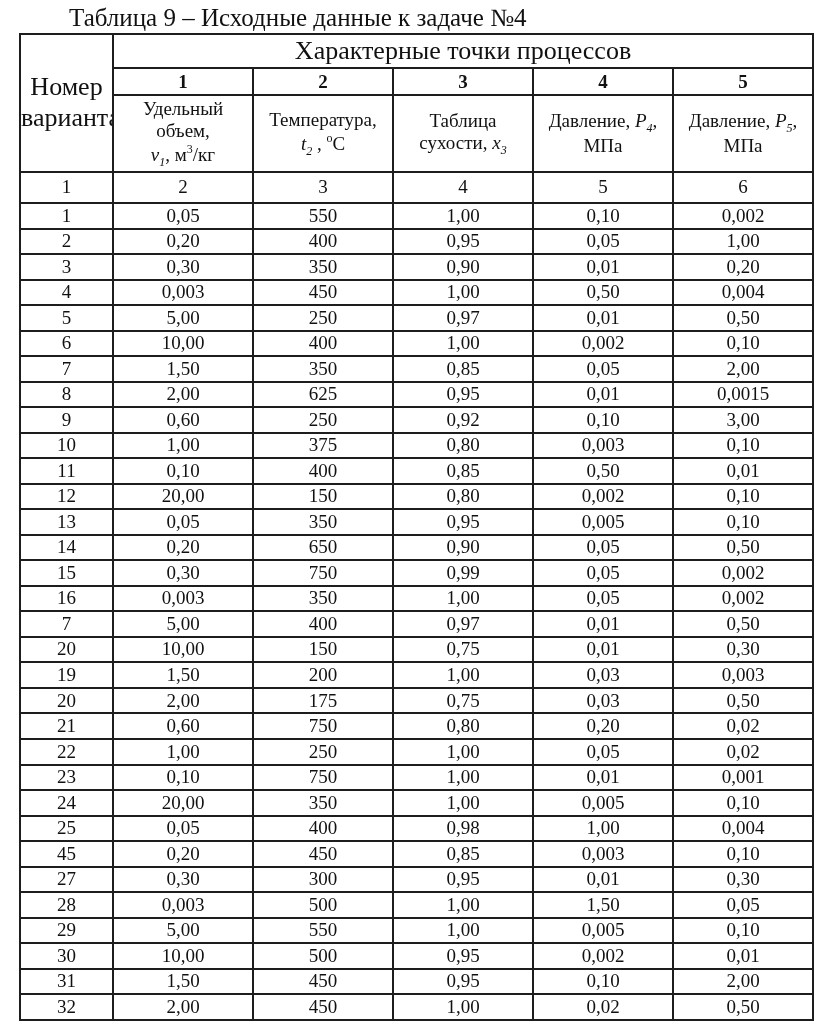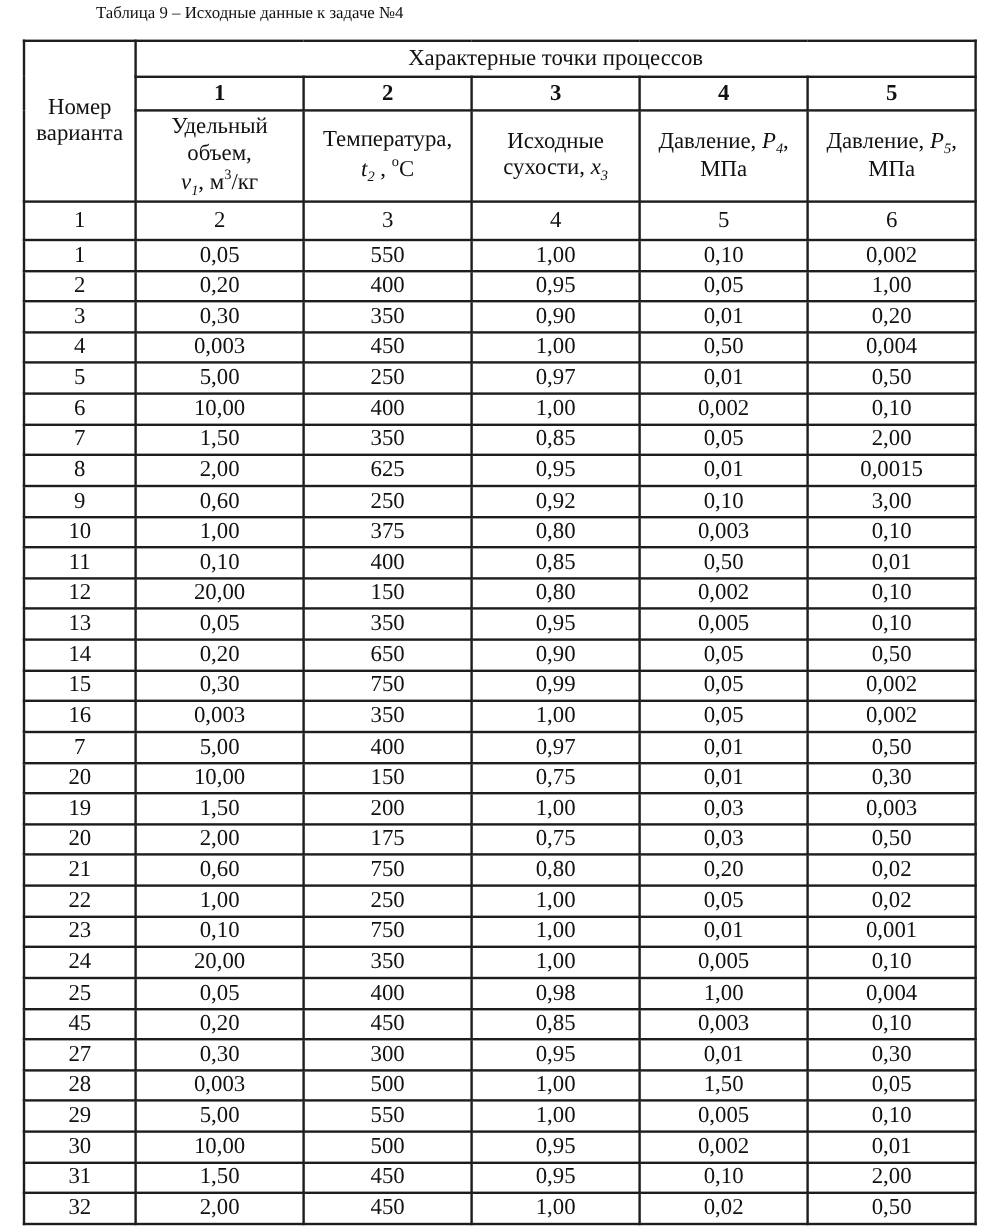--- a/index.html
+++ b/index.html
@@ -6,41 +6,41 @@
     margin: 0; padding: 0;
     width: 818px; height: 1024px;
     background: #ffffff;
     font-family: "Liberation Serif", "DejaVu Serif", serif;
     color: #111111;
     overflow: hidden;
     position: relative;
   }
   .doc-title {
     position: absolute;
-    left: 80px; top: 4px;
-    font-size: 14px;
+    left: 69px; top: 4px;
+    font-size: 25px;
     white-space: nowrap;
   }
   table.data-table {
     position: absolute;
     left: 19px; top: 33px;
     width: 793px; height: 988px;
     border-collapse: collapse;
     table-layout: fixed;
   }
   table.data-table td {
     border: 2px solid #1d1d1d;
     text-align: center;
     vertical-align: middle;
     font-size: 19px;
     padding: 0;
     line-height: 1.18;
     overflow: hidden;
   }
-  tr.group-row td   { height: 27px; font-size: 19px; }
+  tr.group-row td   { height: 27px; font-size: 26px; }
   tr.points-row td  { height: 24px; font-weight: bold; }
   tr.units-row td   { height: 63px; }
   tr.index-row td   { height: 28px; }
   .iv { font-style: italic; }
   sub, sup { font-size: 12px; }
   sup { position: relative; top: -1px; }
 </style>
 </head>
 <body>
 
@@ -74,21 +74,21 @@
       <td>
         <span>Удельный</span><br>
         <span>объем,</span><br>
         <span class="iv">v</span><sub class="iv">1</sub><span>, м</span><sup>3</sup><span>/кг</span>
       </td>
       <td>
         <span>Температура,</span><br>
         <span class="iv">t</span><sub class="iv">2</sub><span> , </span><sup>o</sup><span>C</span>
       </td>
       <td>
-        <span>Исходные</span><br>
+        <span>Таблица</span><br>
         <span>сухости, </span><span class="iv">x</span><sub class="iv">3</sub>
       </td>
       <td>
         <span>Давление, </span><span class="iv">P</span><sub class="iv">4</sub><span>,</span><br>
         <span>МПа</span>
       </td>
       <td>
         <span>Давление, </span><span class="iv">P</span><sub class="iv">5</sub><span>,</span><br>
         <span>МПа</span>
       </td>

